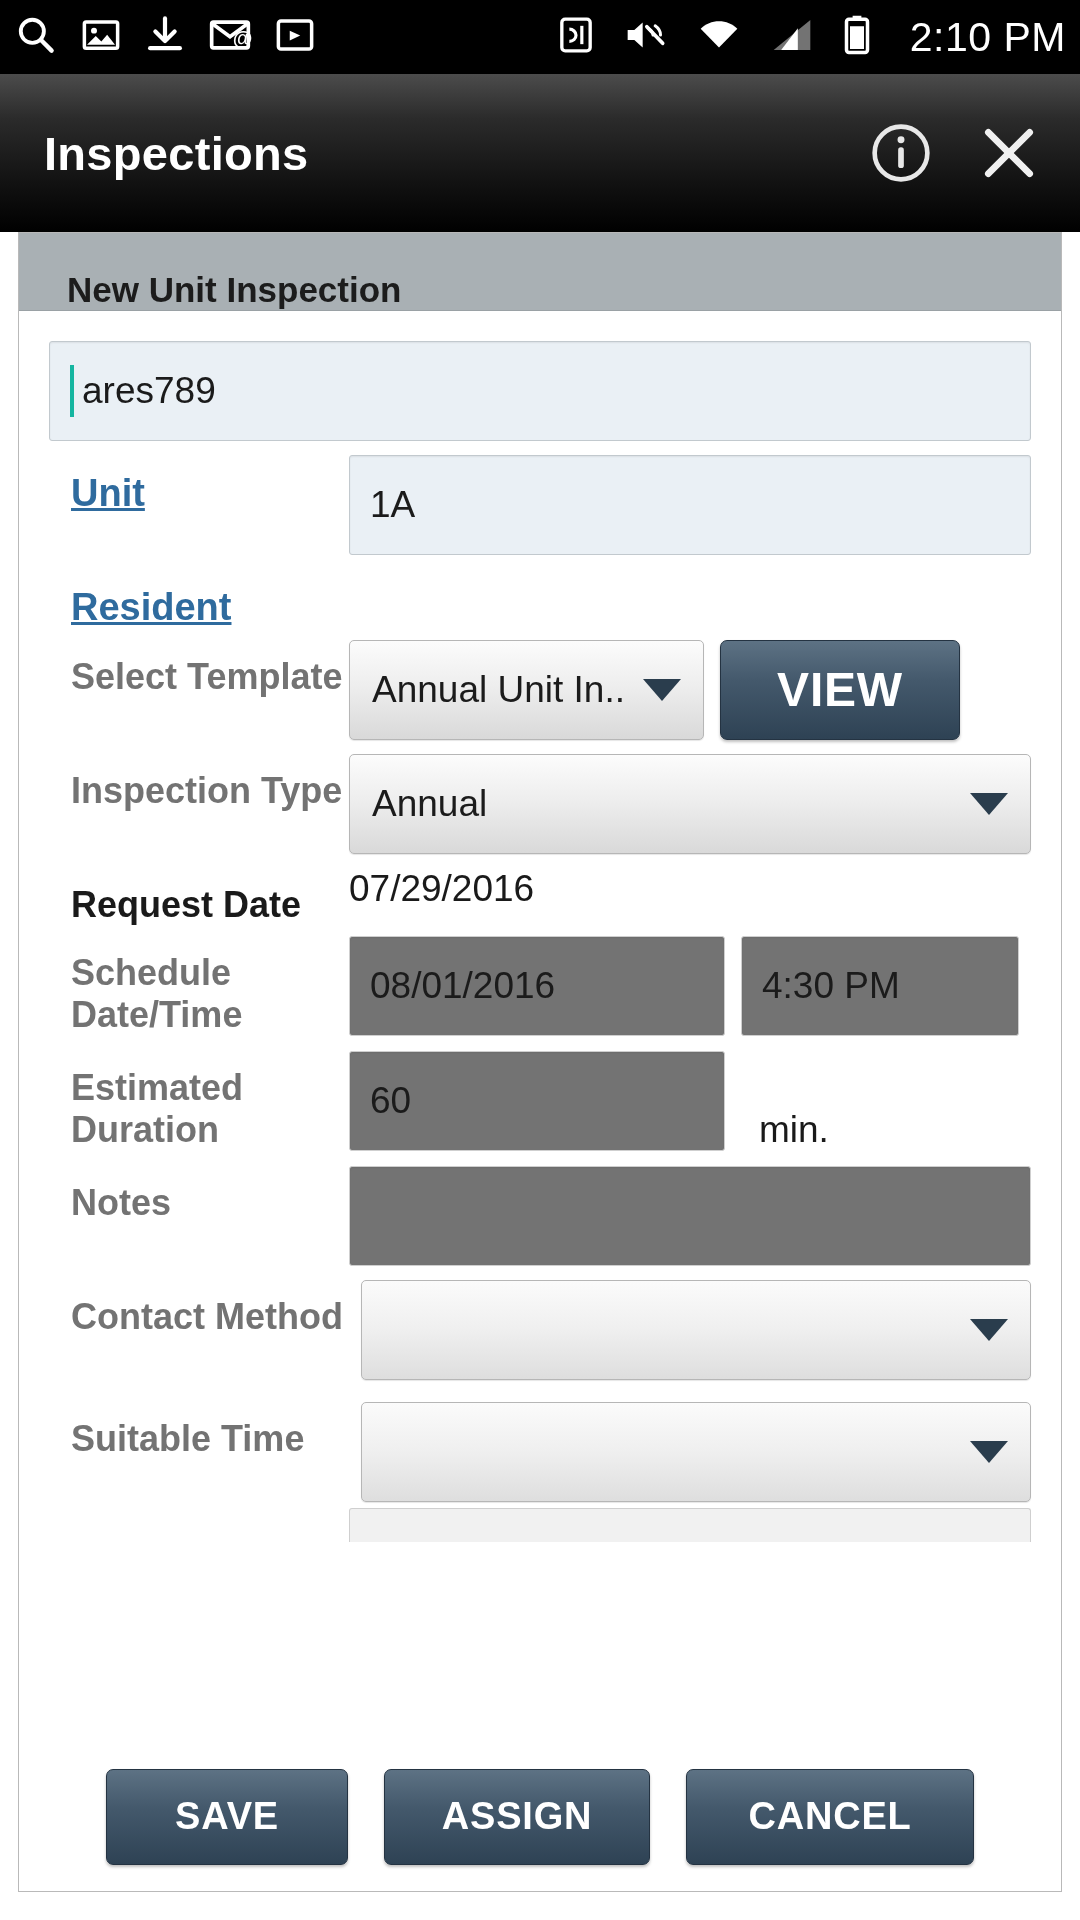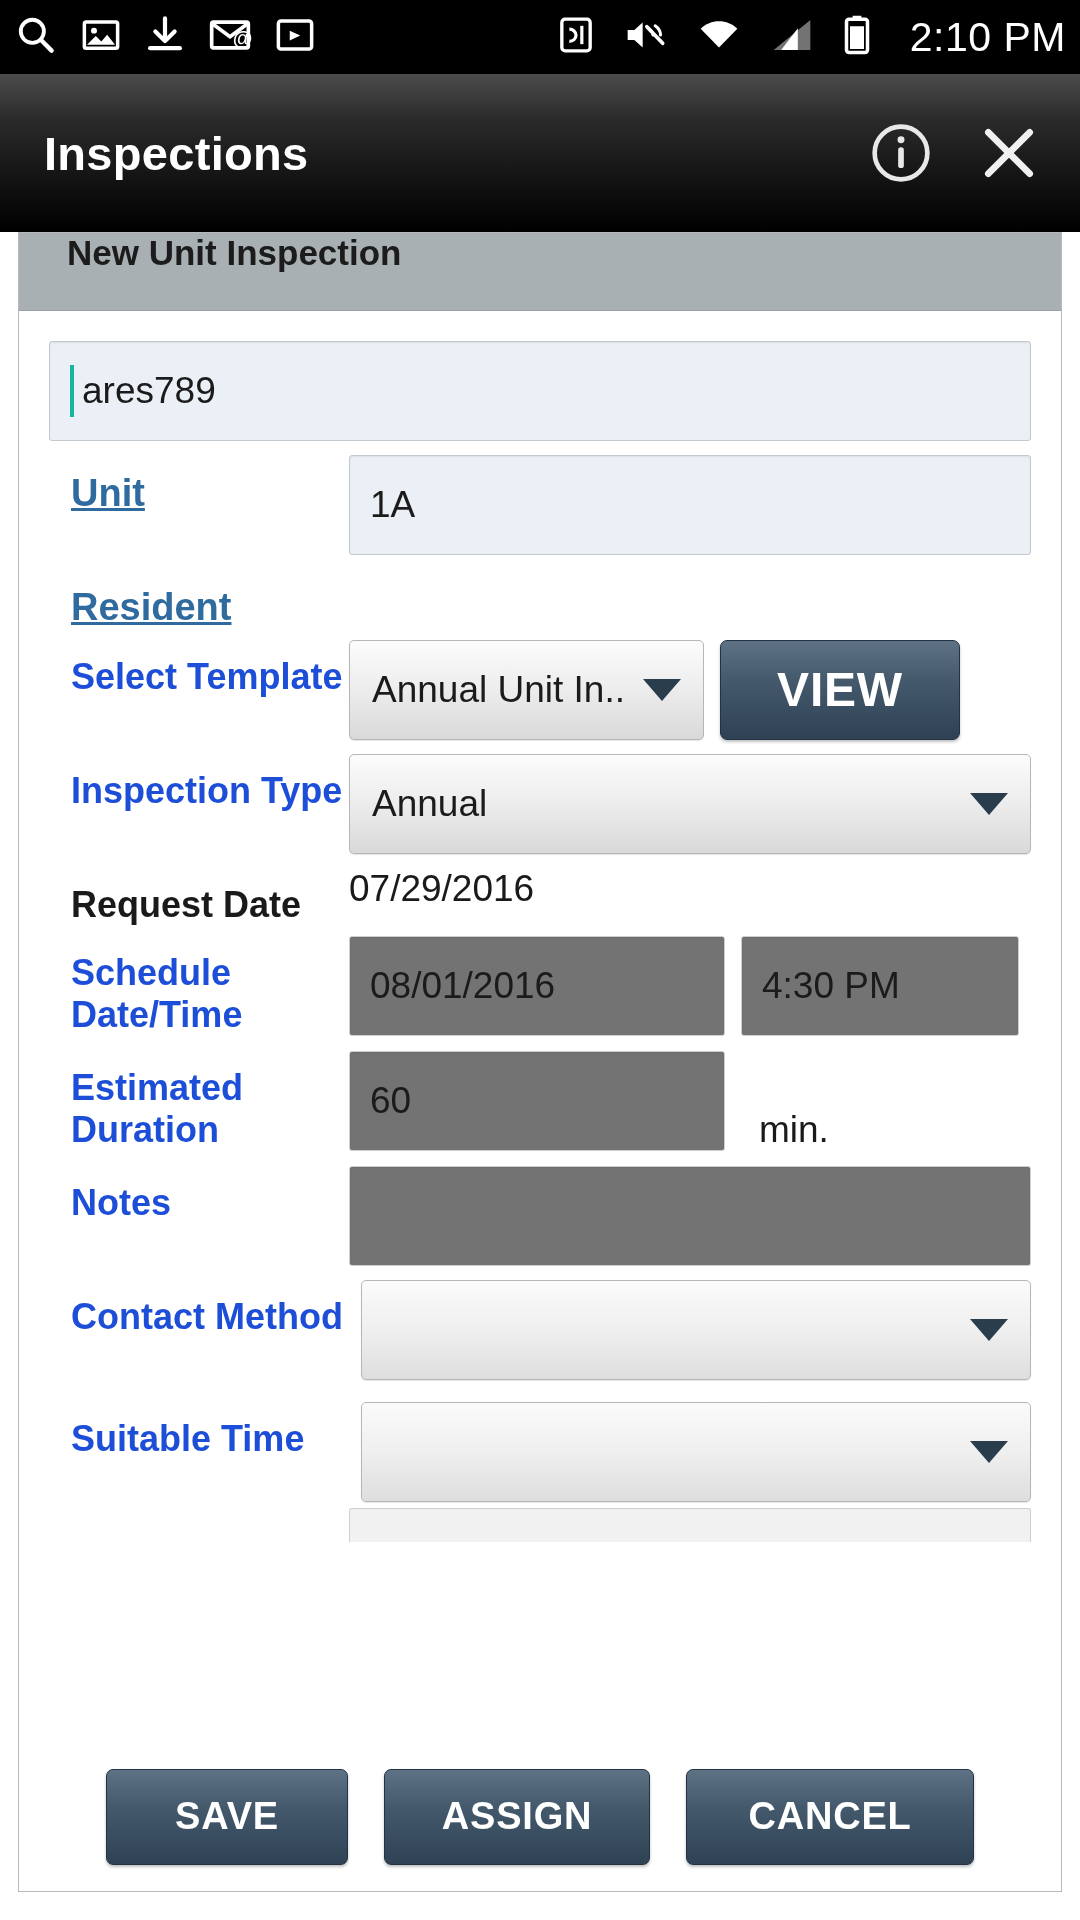--- a/index.html
+++ b/index.html
@@ -40,40 +40,40 @@
 
   
   .panel {
     position: absolute; left: 18px; right: 18px; top: 232px; bottom: 28px;
     background: #ffffff;
     border: 1px solid #b9b9b9;
     display: flex; flex-direction: column;
   }
   .panel-header {
     height: 78px; background: #a9b0b4;
-    display: flex; align-items: flex-start; padding-left: 48px;
+    display: flex; align-items: flex-end; padding-left: 48px;
     border-bottom: 1px solid #9aa1a5;
   }
   .panel-header-text { font-size: 35px; font-weight: bold; color: #1c1c1c; }
 
   .form-area {
     flex: 1 1 auto; overflow: hidden; position: relative;
     padding: 0 0 0 0; background: #fff;
   }
   .form-inner { padding: 30px 30px 0 30px; }
 
   
   .row { display: flex; align-items: flex-start; margin-bottom: 14px; }
   .row.tight { margin-bottom: 10px; }
   .label-col {
     width: 300px; flex: 0 0 300px; padding-top: 16px; padding-left: 22px;
   }
   .field-col { flex: 1 1 auto; display: flex; align-items: flex-end; gap: 16px; }
 
-  .lbl { font-size: 36px; font-weight: bold; color: #1d4ed8; line-height: 1.18; }
+  .lbl { font-size: 36px; font-weight: bold; color: #737373; line-height: 1.18; }
   .lbl-link {
     font-size: 38px; font-weight: bold; color: #2f6b9e;
     text-decoration: underline; line-height: 1.18; cursor: pointer;
   }
   .lbl-plain { font-size: 36px; font-weight: bold; color: #1a1a1a; }
 
   
   .tf {
     height: 100px; background: #eaf0f5; border: 1px solid #c2c9ce;
     border-radius: 3px; display: flex; align-items: center; padding: 0 20px;

